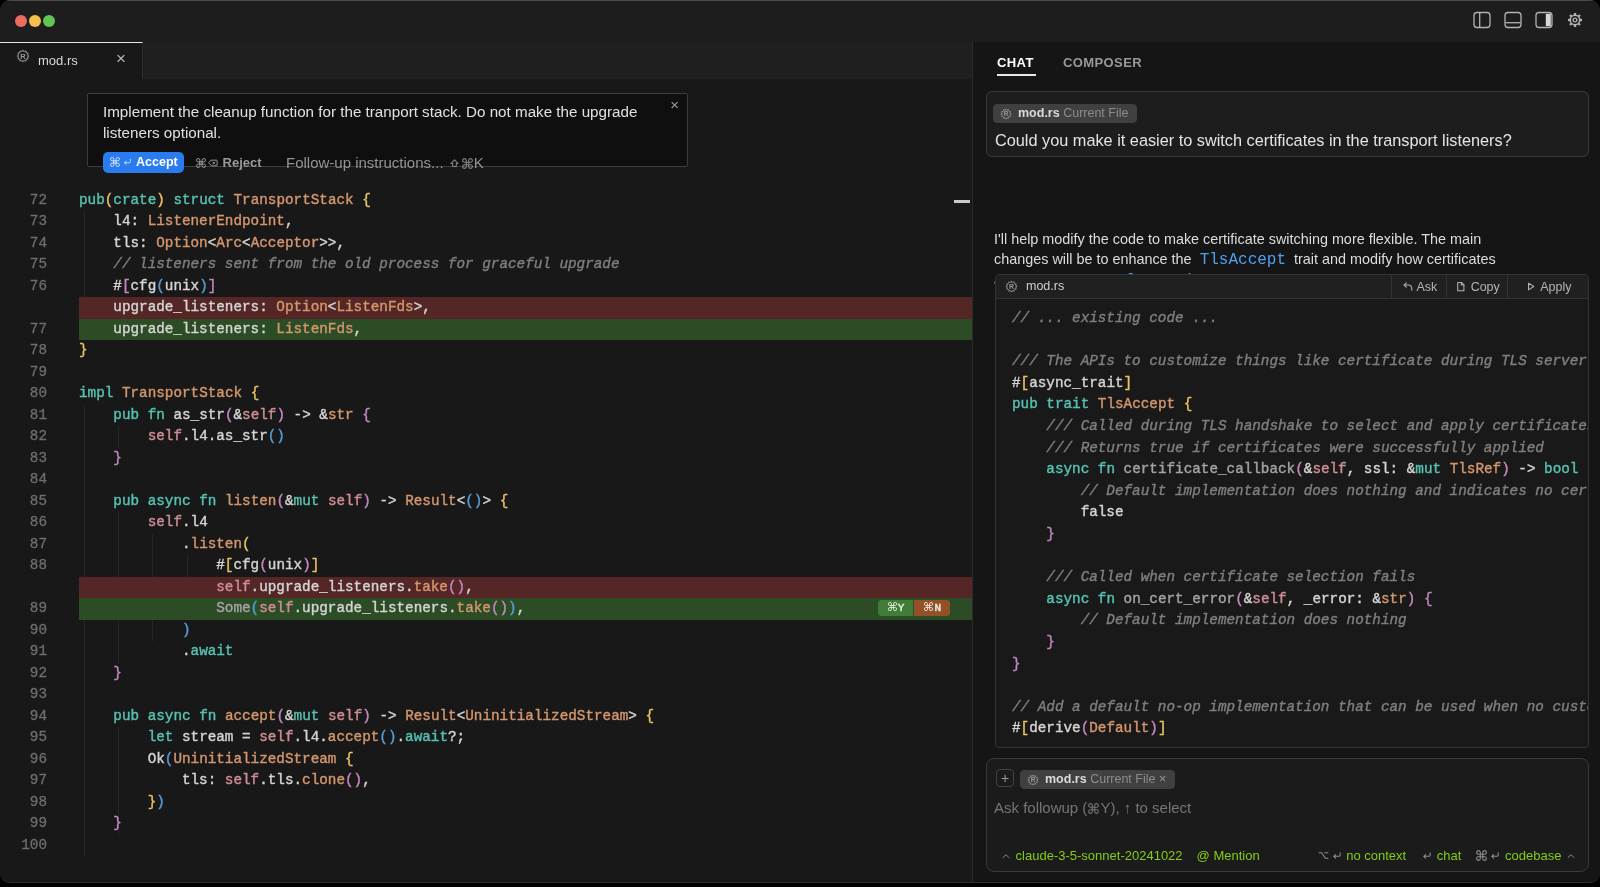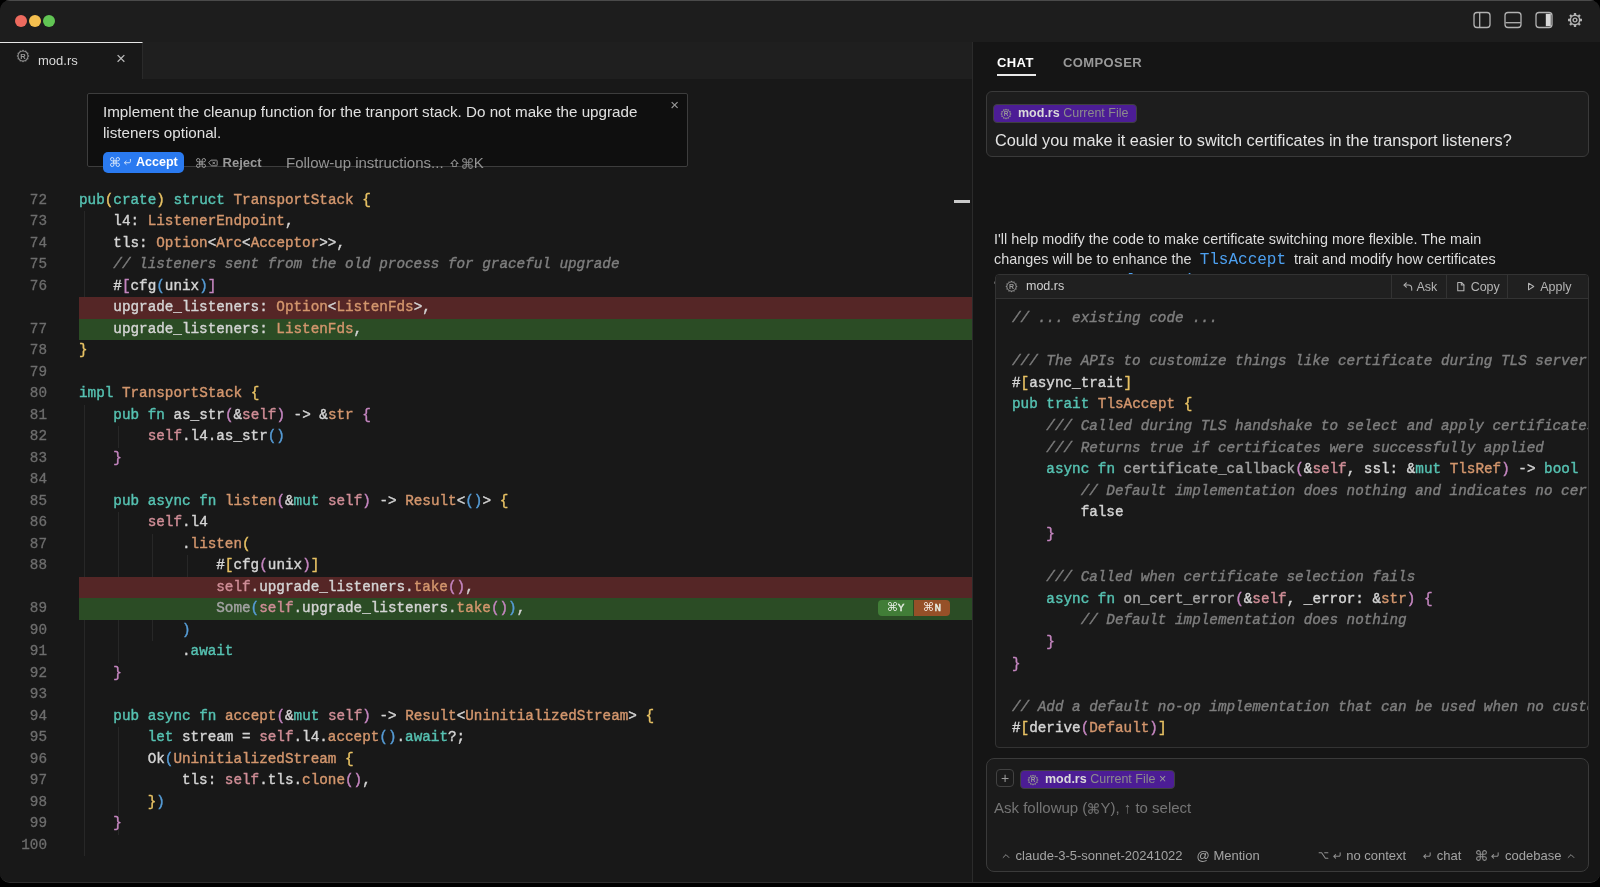--- a/index.html
+++ b/index.html
@@ -40,36 +40,36 @@
 #prompt .ptext{position:absolute;left:15px;top:7px;width:556px;font-size:15.2px;line-height:21px;color:#e0e0e0;}
 #prompt .pclose{position:absolute;right:8px;top:2px;color:#9a9a9a;font-size:15px;}
 #accept{position:absolute;left:15px;top:58px;height:21px;background:#2a7af0;border-radius:5px;color:#fff;font-size:12.5px;line-height:21px;padding:0 6px;font-weight:bold;}
 #reject{position:absolute;left:107px;top:58px;height:21px;color:#999;font-size:13px;line-height:21px;font-weight:bold;}
 #followup{position:absolute;left:198px;top:58px;height:21px;color:#949494;font-size:15px;line-height:21px;}
 
 #vline{position:absolute;left:972px;top:42px;width:1px;height:845px;background:#2b2b2b;}
 #panel{position:absolute;left:973px;top:42px;width:627px;height:845px;background:#151515;}
 .ptab{position:absolute;top:13px;font-size:13px;font-weight:bold;letter-spacing:.4px;}
 #msgbox{position:absolute;left:13px;top:49px;width:603px;height:66px;background:#1d1d1d;border:1px solid #3a3a3a;border-radius:6px;}
-.chip{position:absolute;height:19px;border:1px solid #3f3f3f;border-radius:4px;background:#4c1d95;font-size:12.5px;line-height:17px;color:#8c8c8c;white-space:nowrap;}
+.chip{position:absolute;height:19px;border:1px solid #3f3f3f;border-radius:4px;background:#404040;font-size:12.5px;line-height:17px;color:#8c8c8c;white-space:nowrap;}
 .chip b{color:#dadada;font-weight:bold;}
 #msgtext{position:absolute;left:8px;top:39px;font-size:16.3px;color:#e4e4e4;}
 #answer{position:absolute;left:21px;top:147px;width:600px;font-size:14.4px;line-height:20px;color:#dcdcdc;margin-top:40px;}
 .icode{font-family:"Liberation Mono",monospace;font-size:16px;color:#4da0f0;margin:0 4px;}
 
 #cblock{position:absolute;left:22px;top:232px;width:594px;height:474px;background:#191919;border:1px solid #333;border-radius:4px;overflow:hidden;}
 #cbhead{position:absolute;left:0;top:0;width:100%;height:24px;background:#202020;border-bottom:1px solid #333;}
 #cbhead .fname{position:absolute;left:30px;top:4px;font-size:12.5px;color:#d0d0d0;}
 #cbhead .btn{position:absolute;top:0;height:24px;line-height:24px;font-size:12.5px;color:#b4b4b4;border-left:1px solid #333;text-align:center;}
 #cbcode{position:absolute;left:16px;top:33px;white-space:pre;font-family:"Liberation Mono",monospace;font-size:14.3px;line-height:21.6px;color:#d4d4d4;-webkit-text-stroke:0.4px currentColor;}
 
 #inbox{position:absolute;left:13px;top:716px;width:603px;height:114px;background:#1b1b1b;border:1px solid #3a3a3a;border-radius:8px;}
 #plusbtn{position:absolute;left:9px;top:10px;width:18px;height:18px;border:1px solid #424242;border-radius:4px;color:#9a9a9a;font-size:14px;line-height:16px;text-align:center;}
 #placeholder{position:absolute;left:7px;top:40px;font-size:15px;color:#757575;}
-#infoot{position:absolute;left:13px;bottom:8px;width:577px;font-size:13px;color:#a3a3a3;}
+#infoot{position:absolute;left:13px;bottom:8px;width:577px;font-size:13px;color:#84cc16;}
 #infoot .rt{position:absolute;right:0;top:0;}
 .sep{display:inline-block;width:14px;}
 
 </style>
 </head>
 <body>
 <div id="win">
 
   <div id="titlebar">
     <div class="tl" style="left:15px;background:#ed6a5e;"></div>

